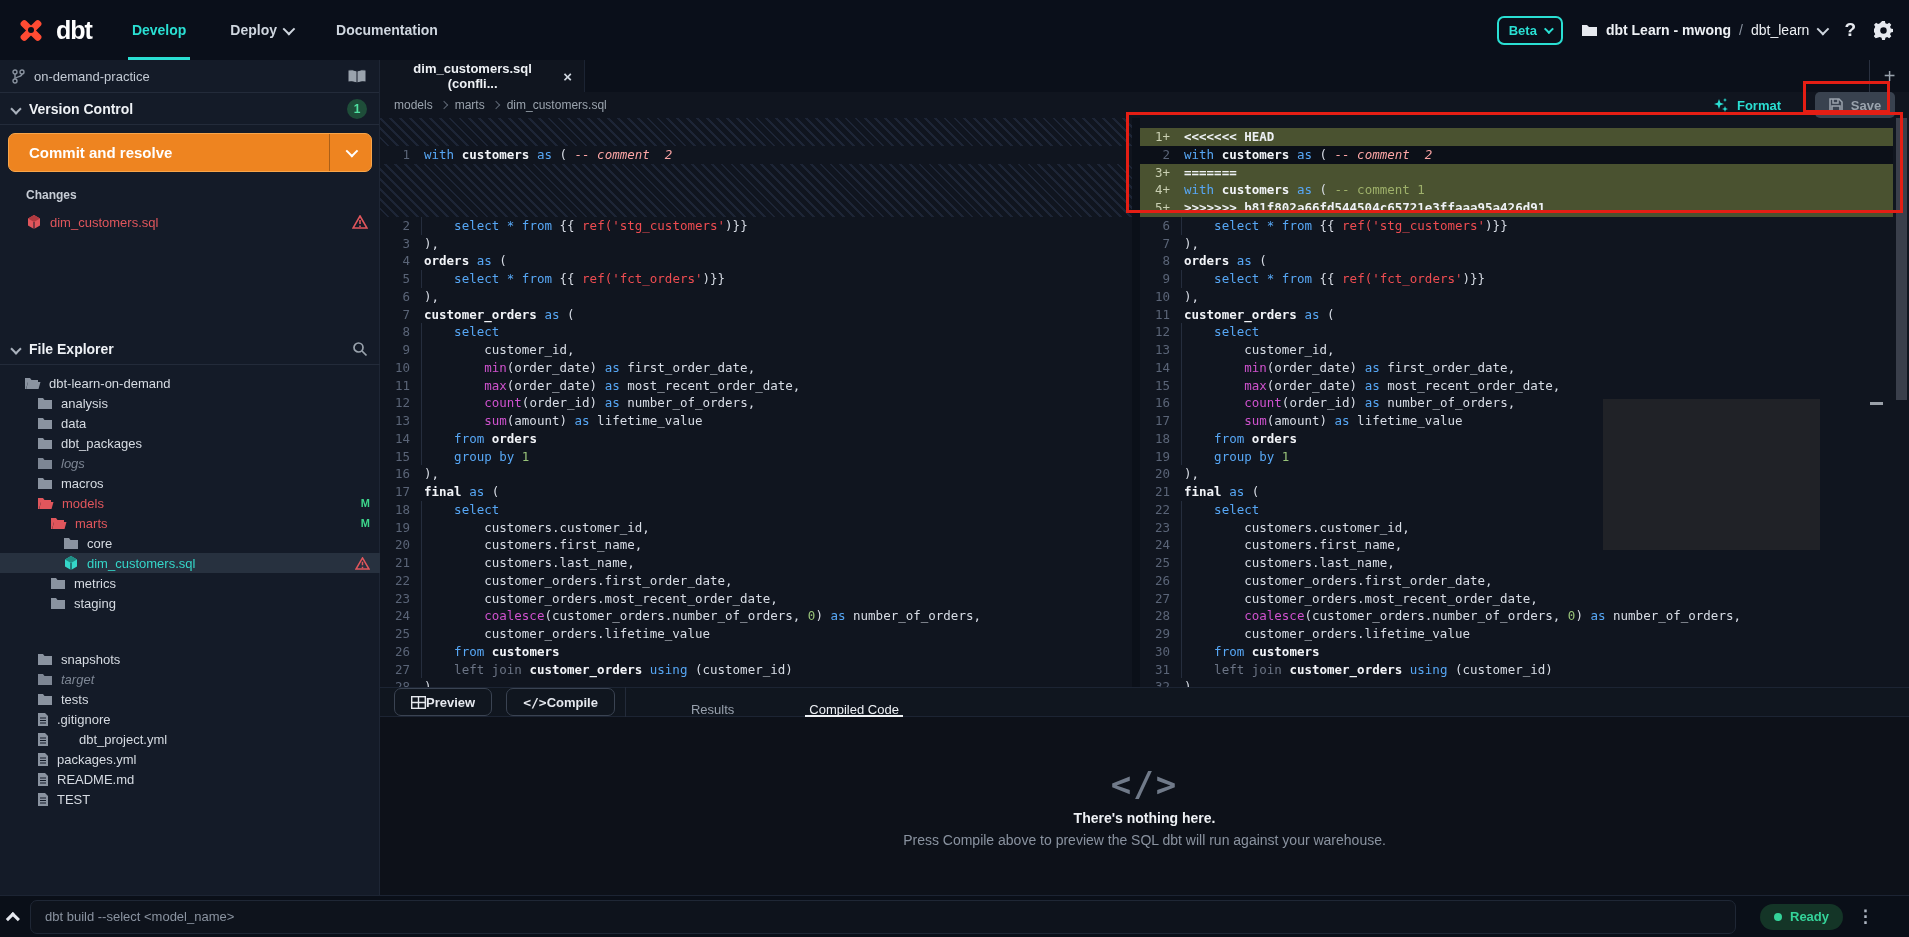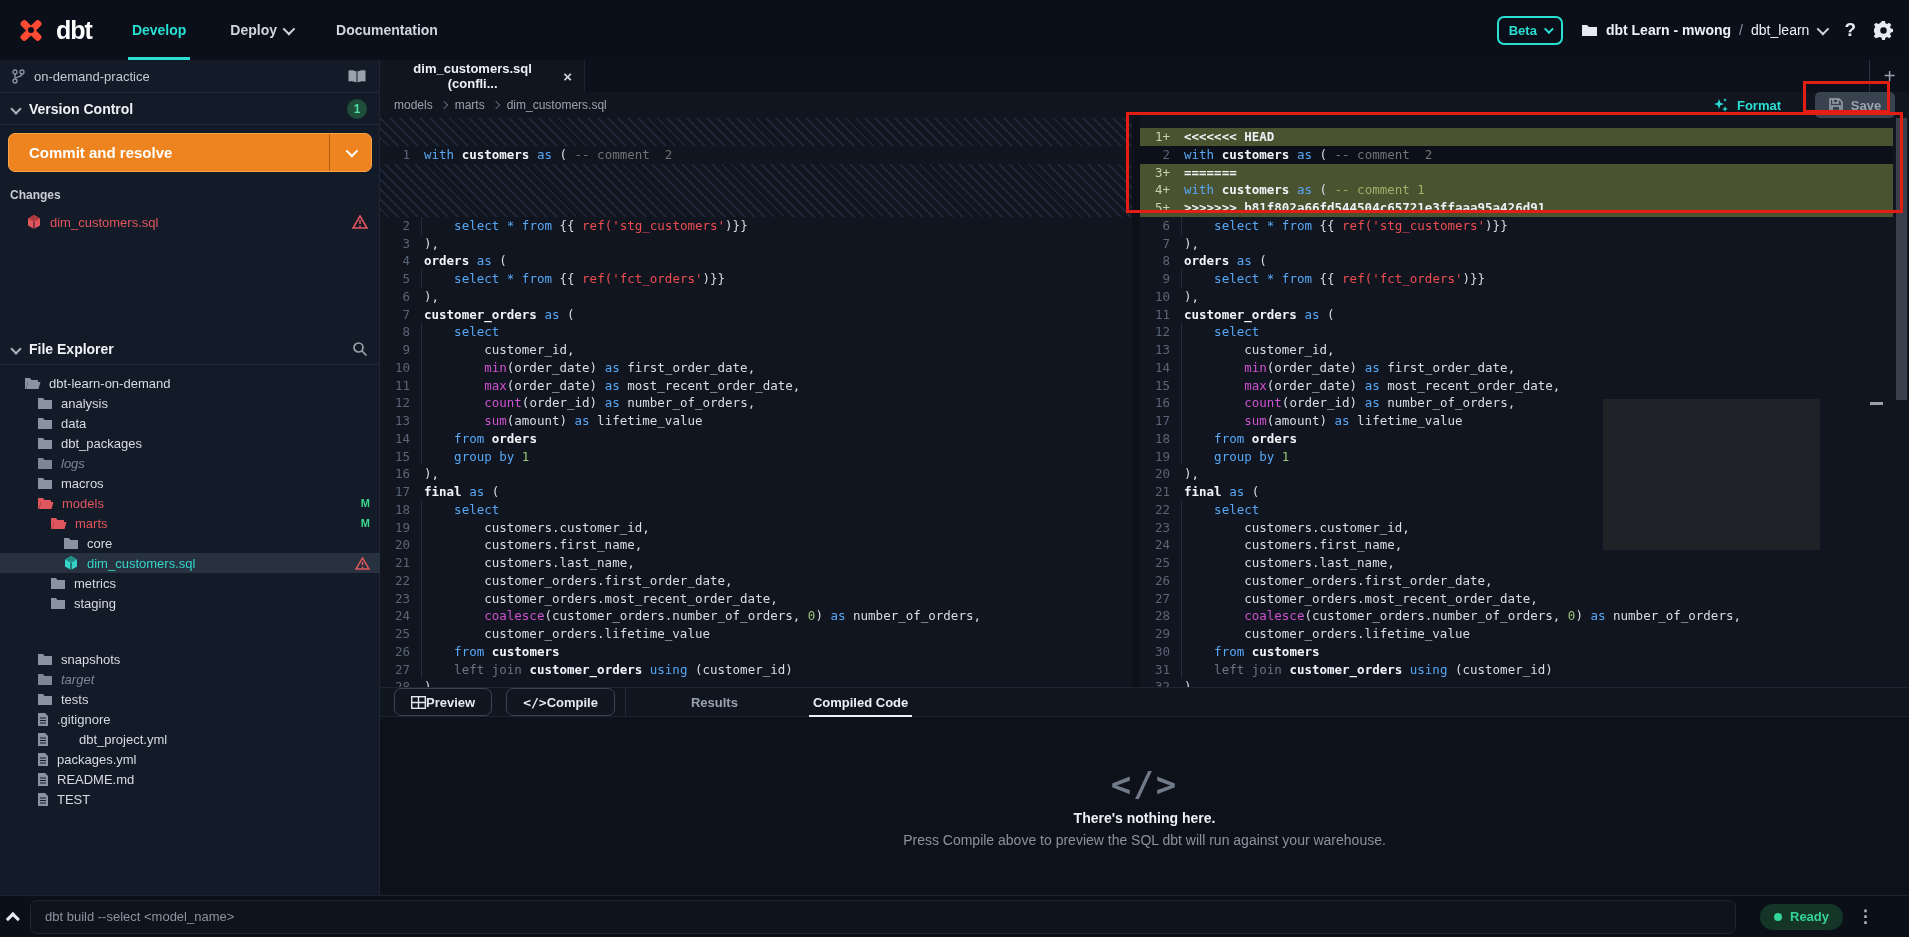--- a/index.html
+++ b/index.html
@@ -39,21 +39,21 @@
   #branch-bar .spacer, .head .spacer { flex:1; }
   .head { height:32px; padding:0 12px; gap:9px; font-weight:bold; font-size:14px; color:#eef1f5; border-bottom:1px solid #232b3a; }
   .tri { width:8px; height:8px; border-right:2px solid #aab2bd; border-bottom:2px solid #aab2bd; transform:rotate(45deg); }
   .badge-circle { width:20px; height:20px; border-radius:50%; background:#1e4d39; color:#4fe0a1;
     font-size:12px; font-weight:bold; display:flex; align-items:center; justify-content:center; }
   #commit-btn { position:absolute; left:8px; top:73px; width:364px; height:39px; background:#ee8420;
     border:1px solid #f8a54a; border-radius:7px; display:flex; align-items:stretch; cursor:pointer; }
   #commit-btn .lbl { flex:1; display:flex; align-items:center; padding-left:20px; color:#fff; font-size:15px; font-weight:bold; }
   #commit-btn .dd { width:42px; border-left:1px solid rgba(0,0,0,.28); display:flex; align-items:center; justify-content:center; }
   #commit-btn .dd .chev { color:#fff; }
-  .section-label { position:absolute; left:10px; top:128px; font-size:12px; font-weight:bold; color:#c7cdd6; }
+  .section-label { position:absolute; left:26px; top:128px; font-size:12px; font-weight:bold; color:#c7cdd6; }
   #changed-file { position:absolute; left:0; top:150px; width:380px; height:24px; display:flex; align-items:center;
     padding:0 12px 0 26px; gap:8px; color:#e0565c; font-size:13px; cursor:pointer; }
   #changed-file .spacer { flex:1; }
   #fe-head { position:absolute; left:0; top:273px; width:380px; }
   #tree { position:absolute; left:0; top:313px; width:380px; }
   .tree-row { height:20px; display:flex; align-items:center; gap:8px; font-size:13px; color:#d6dbe2; cursor:pointer; padding-right:10px; }
   .tree-row.sel { background:#27313f; }
   .tree-row.red { color:#e0565c; }
   .tree-row.teal { color:#35d6c9; }
   .tree-row.dim { color:#7d8694; font-style:italic; }
@@ -92,21 +92,21 @@
   .crow .gut { width:30px; flex:0 0 30px; text-align:right; color:#5a6477; }
   .crow .cline { margin-left:14px; color:#d8dde6; }
   .crow.ind::before { content:""; position:absolute; left:41px; top:0; bottom:0; width:1px; background:#252d3d; }
   .crow.add { background:#4a5230; }
   .crow.add .gut { color:#c9cfb2; }
   .crow.cur { background:#0c1018; }
   .hatch { width:100%; background:repeating-linear-gradient(45deg, #10151f 0px, #10151f 5px, #1d2536 5px, #1d2536 7px); }
   .tk-kw { color:#57a7f5; }
   .tk-pl { color:#d8dde6; }
   .tk-bold { color:#f2f4f8; font-weight:bold; }
-  .tk-cm { color:#737373; }
+  .tk-cm { color:#fca5a5;font-style:italic; }
   .tk-cmd { color:#9eb06a; }
   .tk-str { color:#ee4c51; }
   .tk-fn { color:#cf52ce; }
   .tk-num { color:#98c379; }
   .tk-dim { color:#6b7485; }
   .tk-mk { color:#eef1f5; font-weight:bold; }
 
   #overlay-artifact { position:absolute; left:1223px; top:281px; width:217px; height:151px; background:#202227; }
 
   
@@ -114,22 +114,22 @@
   #annot-save { left:1803px; top:81px; width:87px; height:32px; }
   #annot-conflict { left:1126px; top:112px; width:777px; height:101px; }
 
   
   #panelbar { position:absolute; left:0; top:627px; width:1529px; height:30px; background:#10161f;
     border-top:1px solid #1c2433; border-bottom:1px solid #1c2433; display:flex; align-items:center; }
   .panel-btn { height:28px; border:1px solid #3a4352; border-radius:7px; display:flex; align-items:center;
     padding:0 16px; color:#e6e9ef; font-size:13px; font-weight:bold; cursor:pointer; margin-left:14px; }
   .panel-btn .code-glyph { font-family:"DejaVu Sans Mono", monospace; font-weight:bold; }
   #panel-divider-v { width:1px; height:30px; background:#232b3a; margin-left:10px; }
-  .panel-tab { position:relative; height:30px; display:flex; align-items:center; padding:0 10px; margin-left:55px;
-    color:#98a1ad; font-size:13px; font-weight:bold; cursor:pointer; }
+  .panel-tab { position:relative; height:30px; display:flex; align-items:flex-end; padding:0 10px; margin-left:55px;
+    color:#98a1ad; font-size:13px; font-weight:normal; cursor:pointer; }
   .panel-tab.active { color:#eef1f5; }
   .panel-tab.active::after { content:""; position:absolute; left:6px; right:6px; bottom:0; height:2px; background:#eef1f5; }
   #panelbody { position:absolute; left:0; top:657px; width:1529px; height:178px; background:#0d1119;
     display:flex; flex-direction:column; align-items:center; justify-content:center; gap:6px; }
   #empty-icon { color:#707a89; font-size:34px; font-weight:bold; font-family:"DejaVu Sans Mono", monospace; letter-spacing:2px; }
   #empty-title { color:#eef1f5; font-size:14px; font-weight:bold; }
   #empty-sub { color:#8a93a0; font-size:14px; }
 
   
   #statusbar { position:absolute; left:0; top:895px; width:1909px; height:42px; background:#0a0f18;

